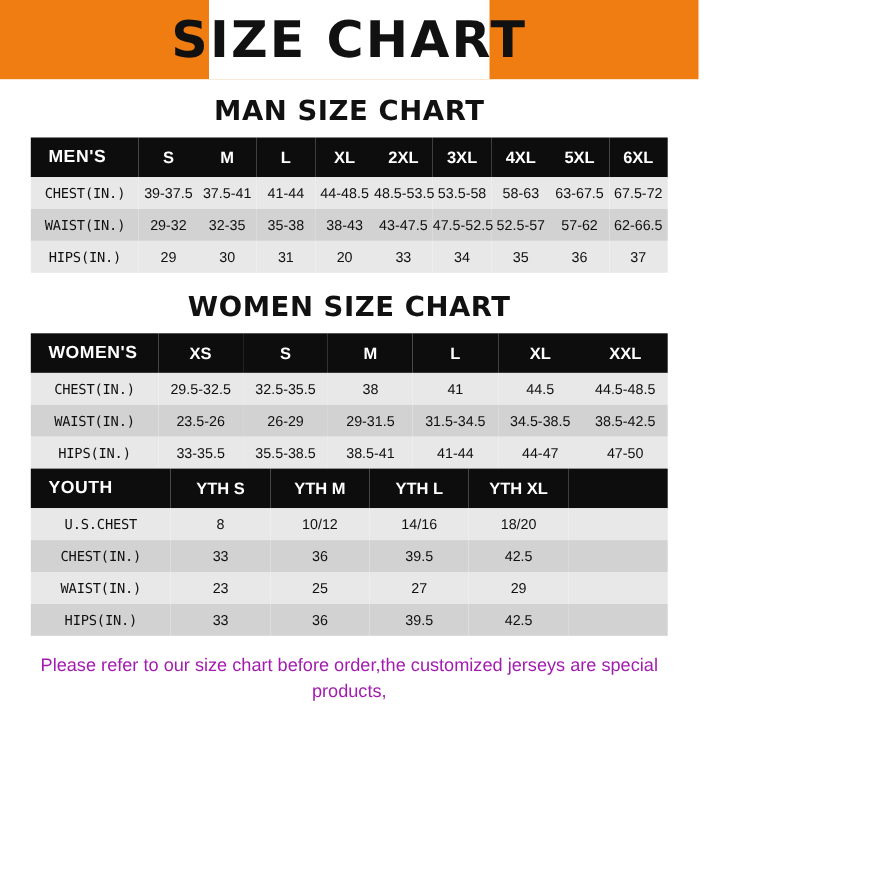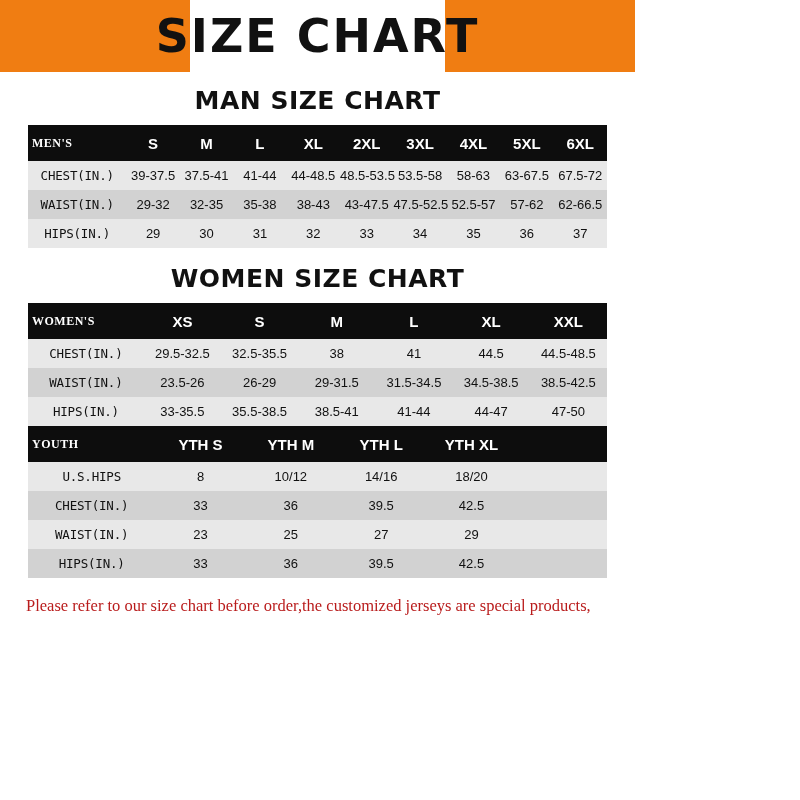--- a/index.html
+++ b/index.html
@@ -85,49 +85,49 @@
   table.size-table thead tr {
     background: #0d0d0d;
   }
   table.size-table thead th {
     color: #ffffff;
     font-weight: bold;
     font-size: 15px;
     height: 36px;
   }
   table.size-table thead th.corner {
-    font-family: Liberation Serif, serif;
+    font-family: Liberation Sans, sans-serif;
     font-weight: bold;
-    font-size: 12px;
+    font-size: 16px;
     text-align: left;
-    padding-left: 4px;
+    padding-left: 16px;
     letter-spacing: 0.5px;
   }
   
   table.size-table tbody tr.row-a { background: #e8e8e8; }
   table.size-table tbody tr.row-b { background: #d2d2d2; }
   table.size-table tbody td.rowlabel {
     font-family: "DejaVu Sans Mono", monospace;
     font-size: 12.5px;
     letter-spacing: -0.2px;
     text-align: center;
   }
 
   
   .men-table col.c0 { width: 17%; }
   .women-table col.c0 { width: 20%; }
   .youth-table col.c0 { width: 22%; }
 
   .footer-note {
     margin: 16px 26px 0 26px;
-    color: #b91c1c;
+    color: #a21caf;
     font-size: 16.5px;
     line-height: 1.45;
-    font-family: Liberation Serif, serif;
-    text-align: left;
+    font-family: Liberation Sans, sans-serif;
+    text-align: center;
   }
 </style>
 </head>
 <body>
 
 <div class="page">
 
   <div class="banner">
     <div class="banner-white"></div>
     <div class="banner-title">SIZE CHART</div>
@@ -186,21 +186,21 @@
           <td>47.5-52.5</td>
           <td>52.5-57</td>
           <td>57-62</td>
           <td>62-66.5</td>
         </tr>
         <tr class="row-a">
           <td class="rowlabel">HIPS(IN.)</td>
           <td>29</td>
           <td>30</td>
           <td>31</td>
-          <td>32</td>
+          <td>20</td>
           <td>33</td>
           <td>34</td>
           <td>35</td>
           <td>36</td>
           <td>37</td>
         </tr>
       </tbody>
     </table>
 
     <div class="section-title tight">WOMEN SIZE CHART</div>
@@ -270,21 +270,21 @@
           <th class="corner">YOUTH</th>
           <th>YTH S</th>
           <th>YTH M</th>
           <th>YTH L</th>
           <th>YTH XL</th>
           <th></th>
         </tr>
       </thead>
       <tbody>
         <tr class="row-a">
-          <td class="rowlabel">U.S.HIPS</td>
+          <td class="rowlabel">U.S.CHEST</td>
           <td>8</td>
           <td>10/12</td>
           <td>14/16</td>
           <td>18/20</td>
           <td></td>
         </tr>
         <tr class="row-b">
           <td class="rowlabel">CHEST(IN.)</td>
           <td>33</td>
           <td>36</td>

